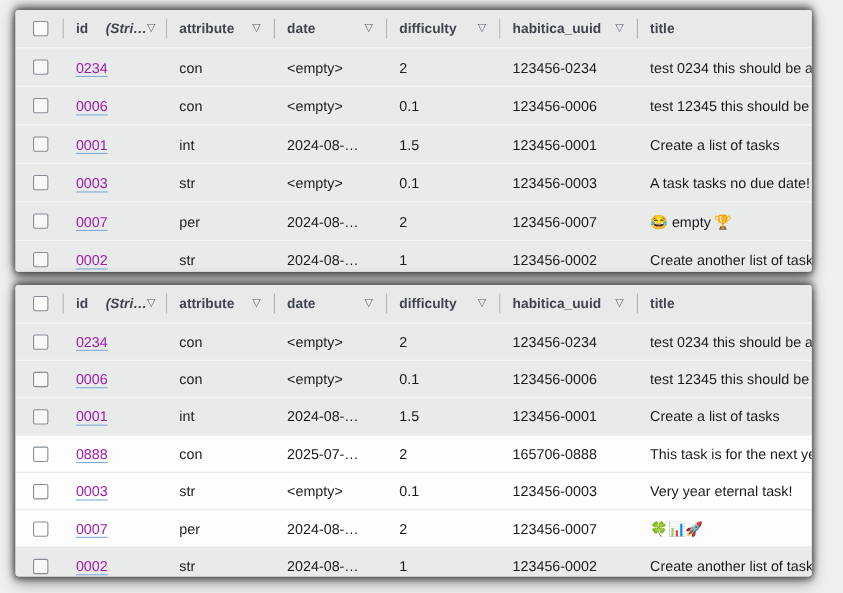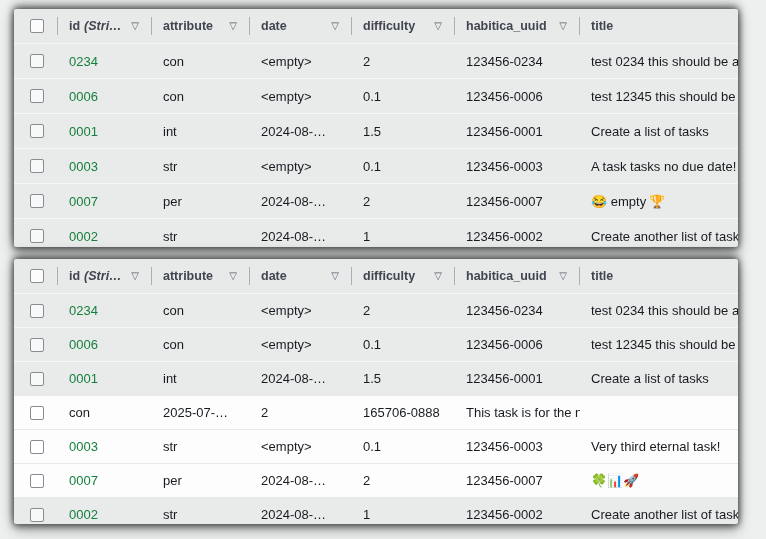--- a/index.html
+++ b/index.html
@@ -48,27 +48,27 @@
 
   .cb{
     display:inline-block;width:14px;height:14px;box-sizing:border-box;
     border:1px solid #868d95;border-radius:2px;background:#fcfcfc;
     cursor:pointer;flex:0 0 auto;
   }
   .row .cb{background:#f7f8f8;}
   .row.hl .cb{background:#ffffff;}
 
   .id-link{
-    color:#15803d;
+    color:#a21caf;text-decoration:underline;
     text-decoration-color:#7fadd8;text-underline-offset:3px;
     cursor:pointer;
   }
 
   .th-label{flex:0 0 auto;}
-  .th-suffix{font-style:italic;margin-left:4px;flex:0 0 auto;}
+  .th-suffix{font-style:italic;margin-left:16px;flex:0 0 auto;}
   .filter-icon{
     margin-left:auto;margin-right:13px;
     font-size:10px;color:#57606e;font-weight:normal;
     cursor:pointer;flex:0 0 auto;line-height:1;
   }
   .vr{
     position:absolute;right:0;top:50%;transform:translateY(-50%);
     width:1px;height:18px;background:#aab0b9;
   }
 </style>
@@ -266,38 +266,41 @@
           <div class="cell">int</div>
           <div class="cell">2024-08-…</div>
           <div class="cell">1.5</div>
           <div class="cell">123456-0001</div>
           <div class="cell title-cell">Create a list of tasks</div>
         </div>
         <div class="row hl">
           <div class="cell cb-cell">
             <span class="cb"></span>
           </div>
+          <div class="cell">
+            <a class="id-link">0888</a>
+          </div>
           <div class="cell">con</div>
           <div class="cell">2025-07-…</div>
           <div class="cell">2</div>
           <div class="cell">165706-0888</div>
           <div class="cell title-cell">This task is for the next year</div>
         </div>
         <div class="row hl">
           <div class="cell cb-cell">
             <span class="cb"></span>
           </div>
           <div class="cell">
             <a class="id-link">0003</a>
           </div>
           <div class="cell">str</div>
           <div class="cell">&lt;empty&gt;</div>
           <div class="cell">0.1</div>
           <div class="cell">123456-0003</div>
-          <div class="cell title-cell">Very third eternal task!</div>
+          <div class="cell title-cell">Very year eternal task!</div>
         </div>
         <div class="row hl">
           <div class="cell cb-cell">
             <span class="cb"></span>
           </div>
           <div class="cell">
             <a class="id-link">0007</a>
           </div>
           <div class="cell">per</div>
           <div class="cell">2024-08-…</div>

